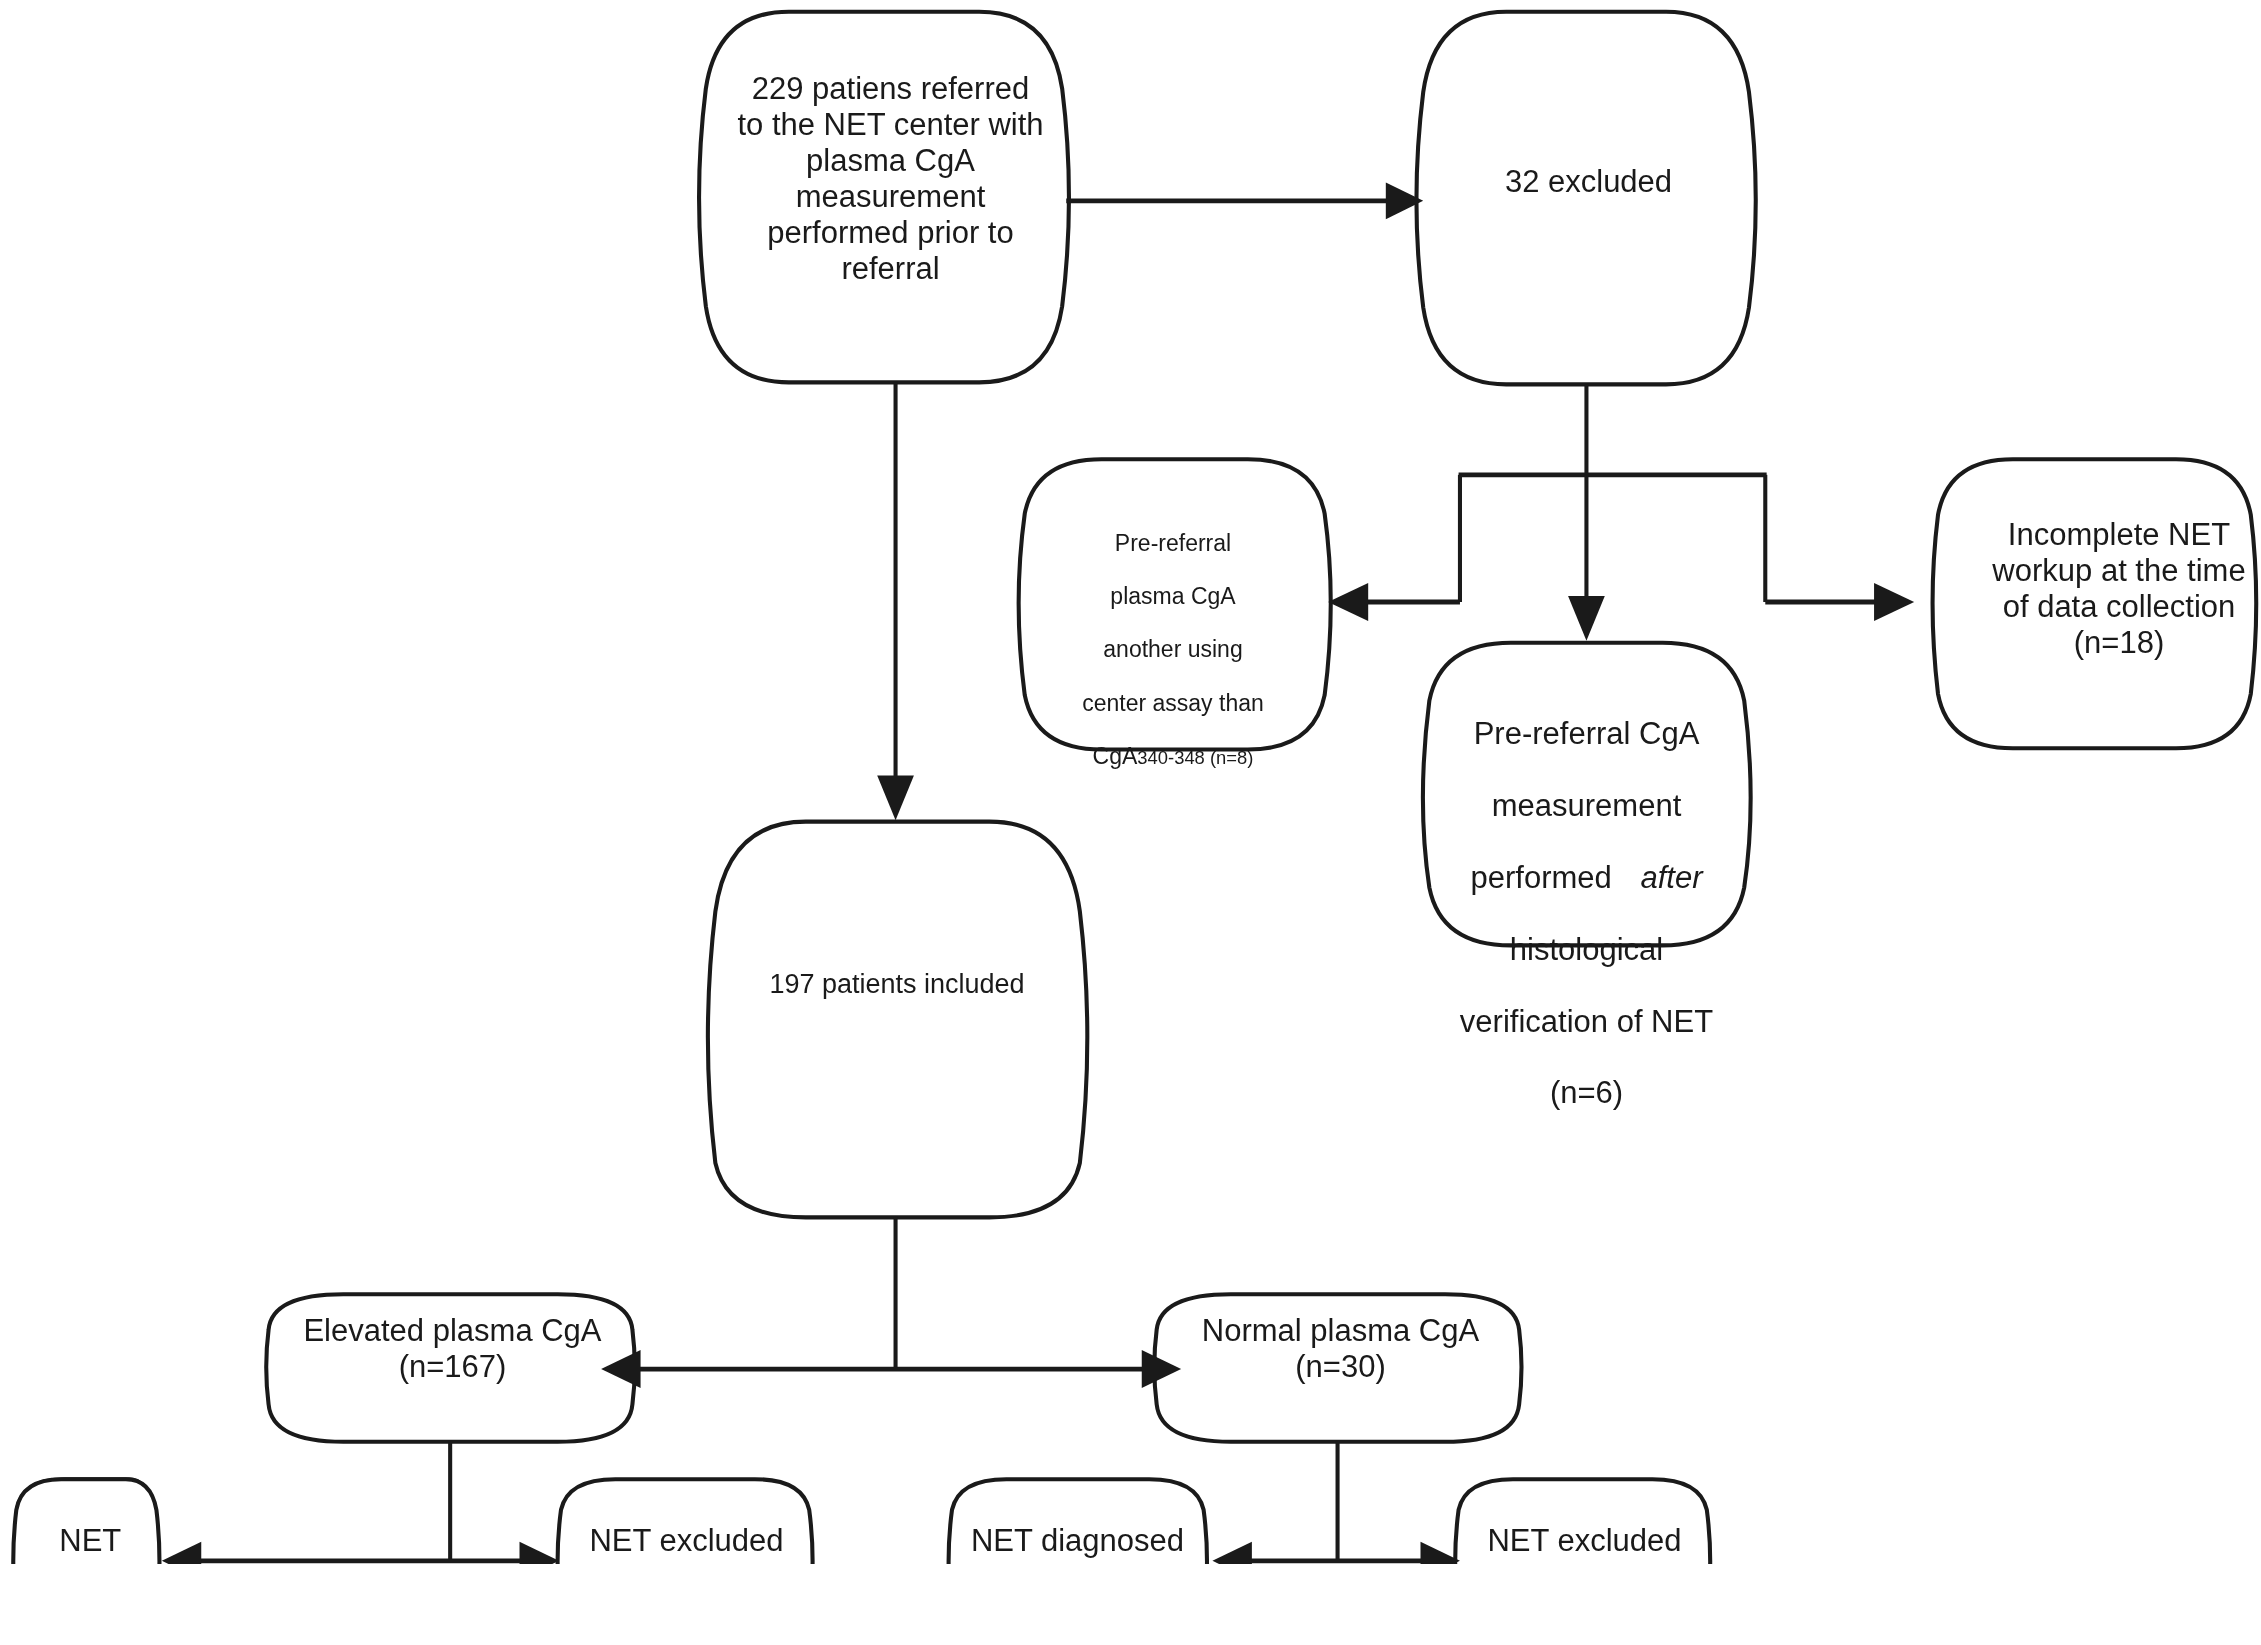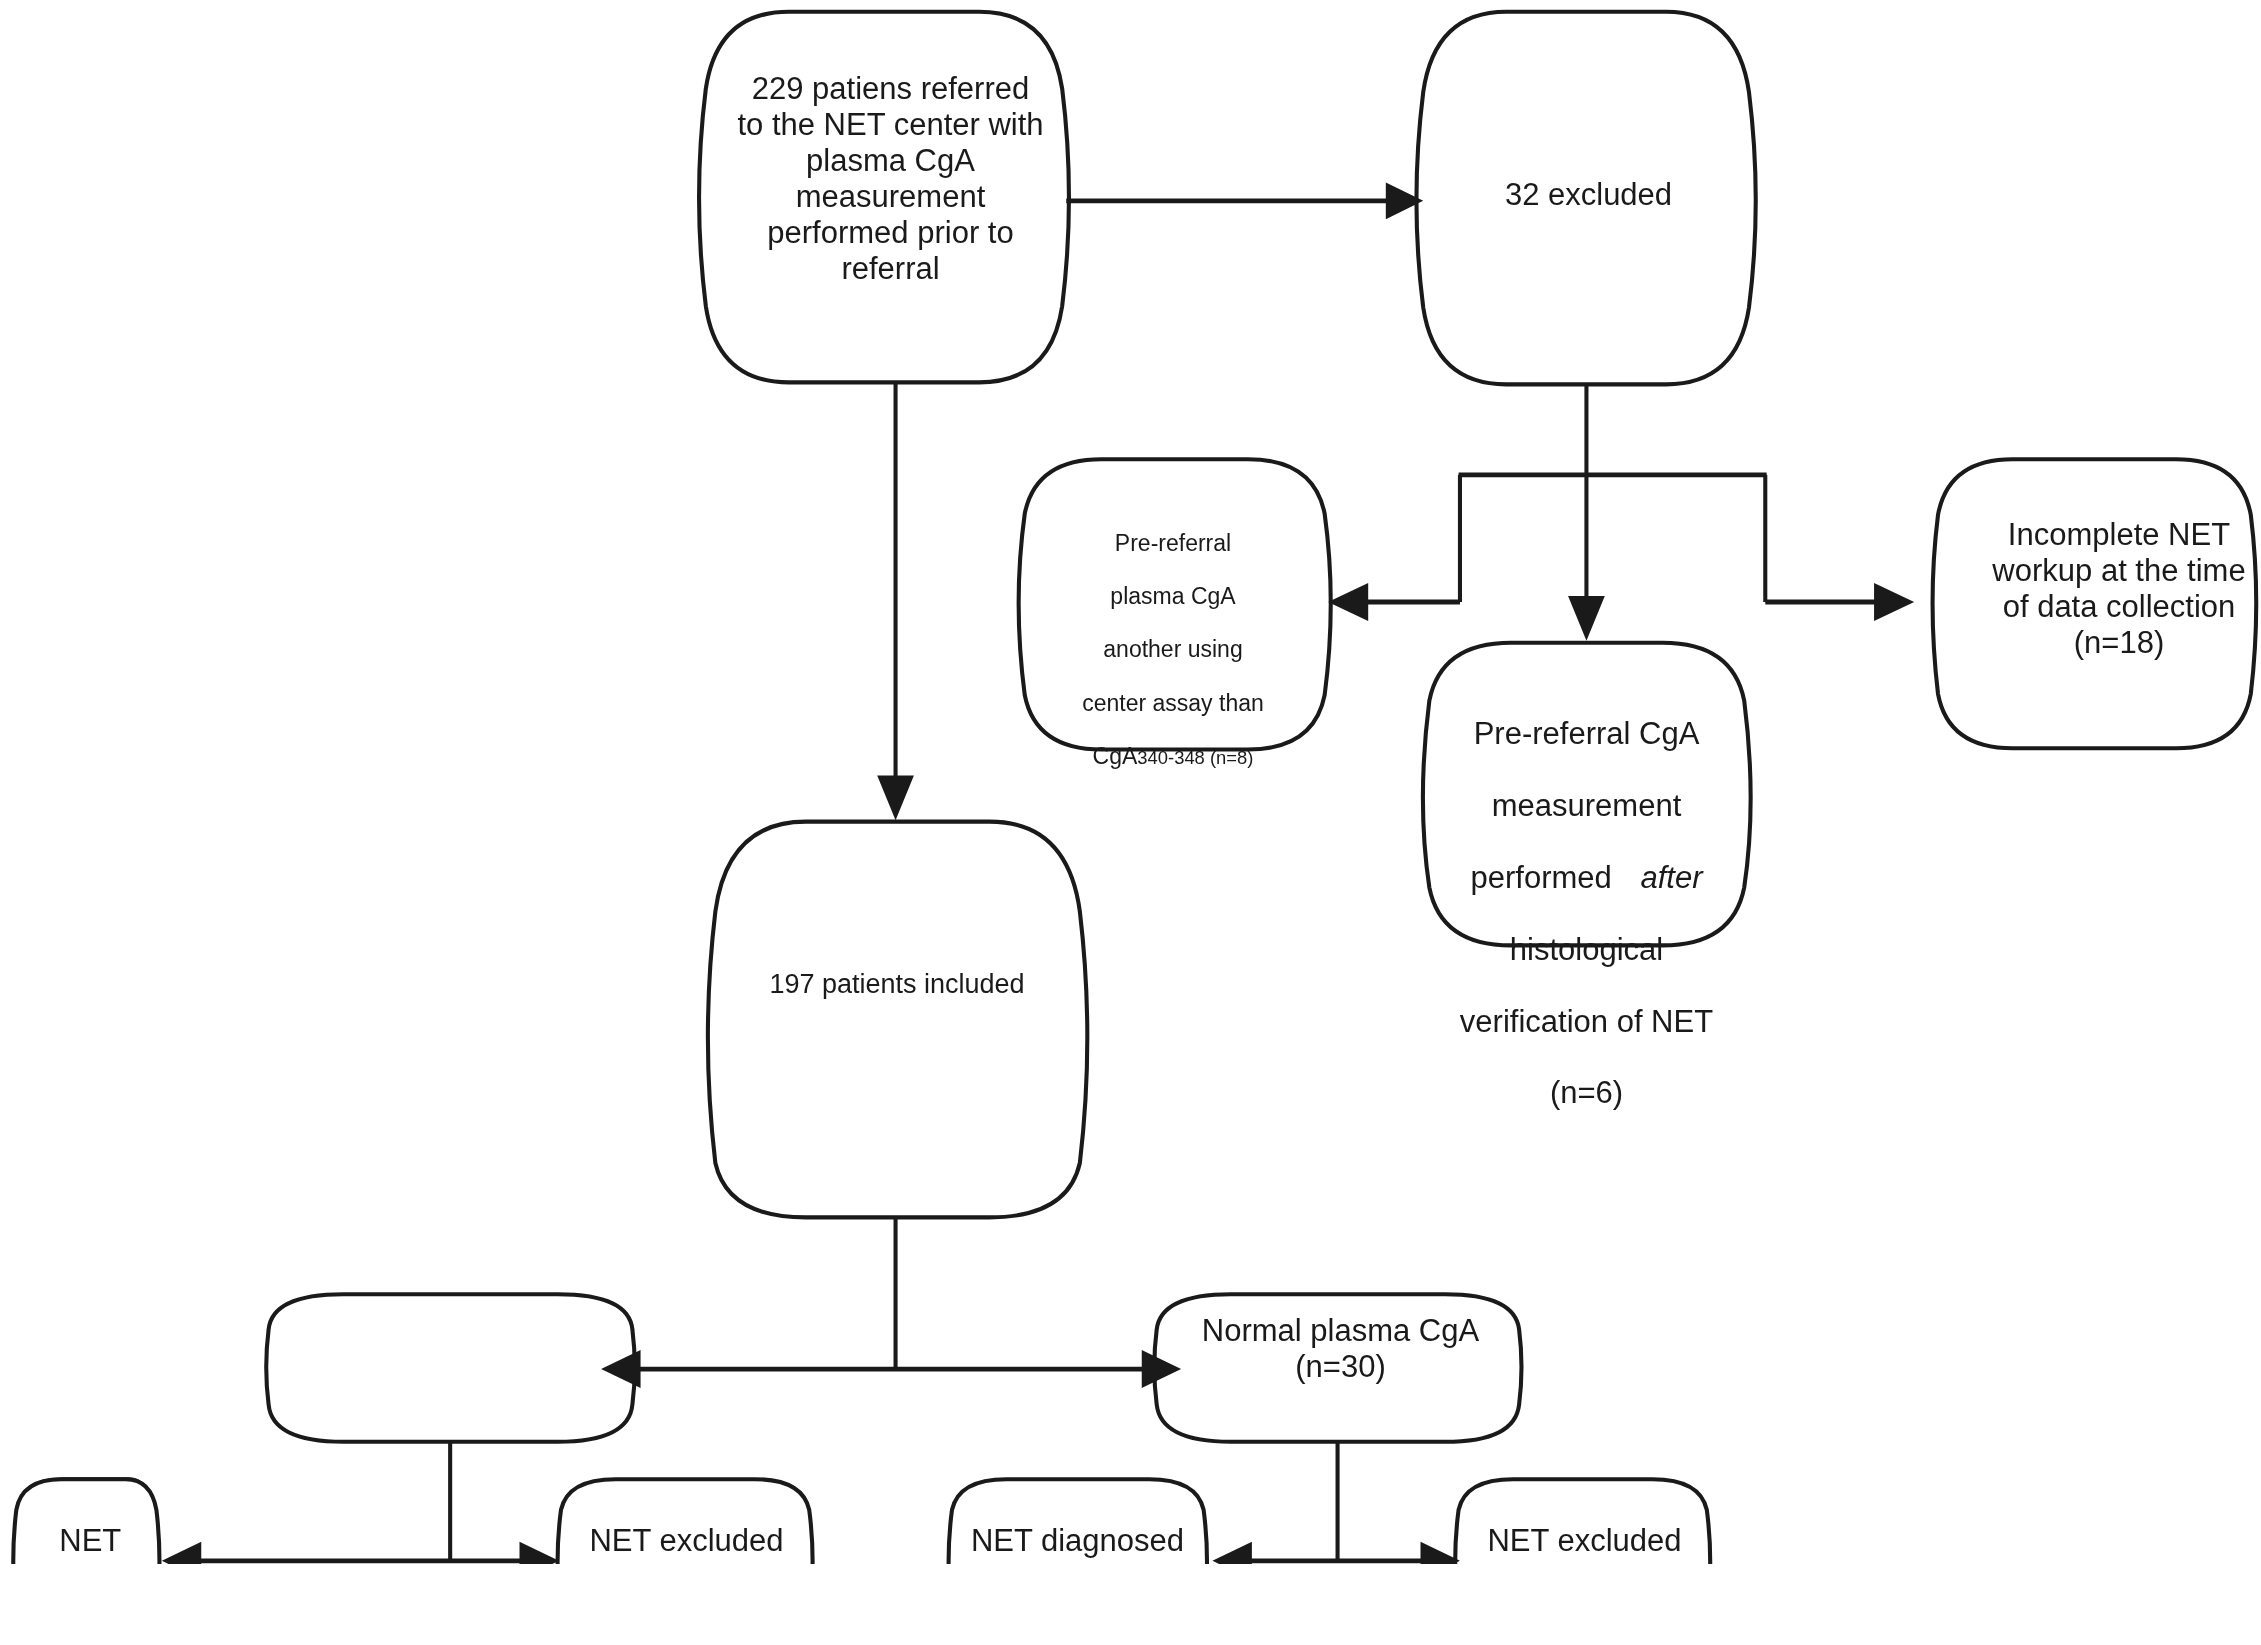--- a/index.html
+++ b/index.html
@@ -242,21 +242,21 @@
 
   </svg>
 
   <div class="node-text" style="left:700px; top:71px; width:381px; font-size:31px;">229 patiens referred
 to the NET center with
 plasma CgA
 measurement
 performed prior to
 referral</div>
 
-  <div class="node-text" style="left:1415px; top:177px; width:347px; font-size:31px;">32 excluded</div>
+  <div class="node-text" style="left:1415px; top:164px; width:347px; font-size:31px;">32 excluded</div>
 
   <div class="node-text" style="left:1013px; top:503px; width:320px; font-size:23px;">
     <span>Pre-referral</span><br>
     <span>plasma CgA</span><br>
     <span>another using</span><br>
     <span>center assay than</span><br>
     <span>CgA</span><span class="sub">340-348</span><span class="sub"> (n=8)</span>
   </div>
 
   <div class="node-text" style="left:1418px; top:680px; width:337px; font-size:31px;">
@@ -268,20 +268,22 @@
     <span>(n=6)</span>
   </div>
 
   <div class="node-text" style="left:1931px; top:517px; width:328px; font-size:31px;padding-left:48px;">Incomplete NET
 workup at the time
 of data collection
 (n=18)</div>
 
   <div class="node-text" style="left:700px; top:969px; width:394px; font-size:27px;">197 patients included</div>
 
+  <div class="node-text" style="left:267px; top:1313px; width:371px; font-size:31px;">Elevated plasma CgA
+(n=167)</div>
 
   <div class="node-text" style="left:1155px; top:1313px; width:371px; font-size:31px;">Normal plasma CgA
 (n=30)</div>
 
   <div class="node-text" style="left:6.8px; top:1523px; width:167px; font-size:31px;">NET diagnosed
 (n=19)</div>
 
   <div class="node-text" style="left:552px; top:1523px; width:269px; font-size:31px;">NET excluded
 (n=148)</div>
 

